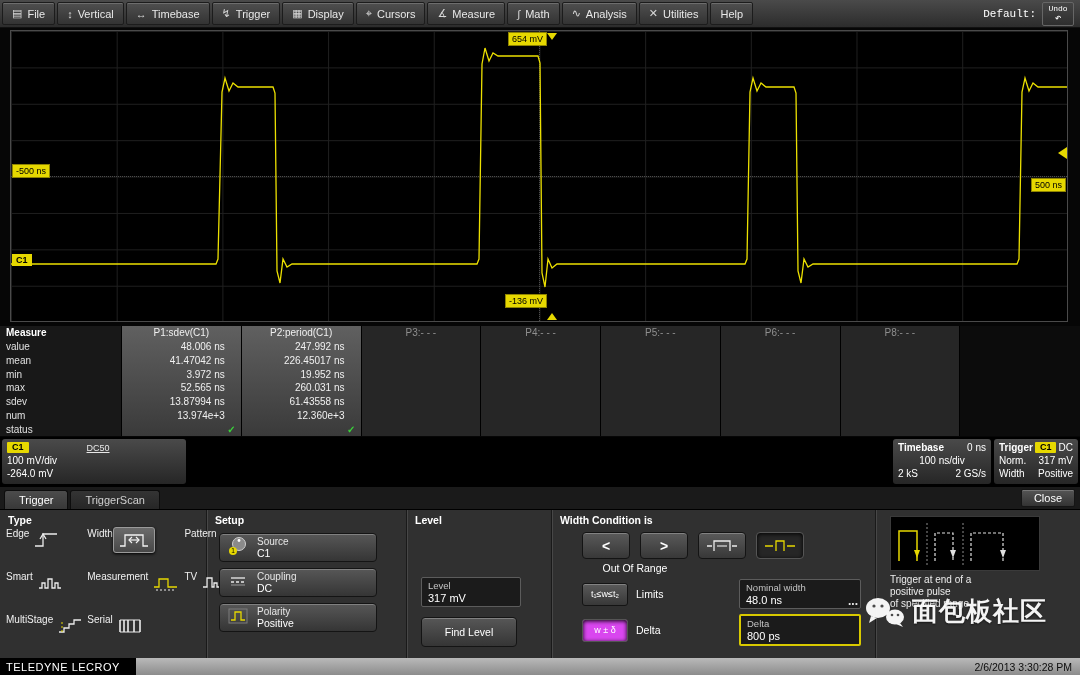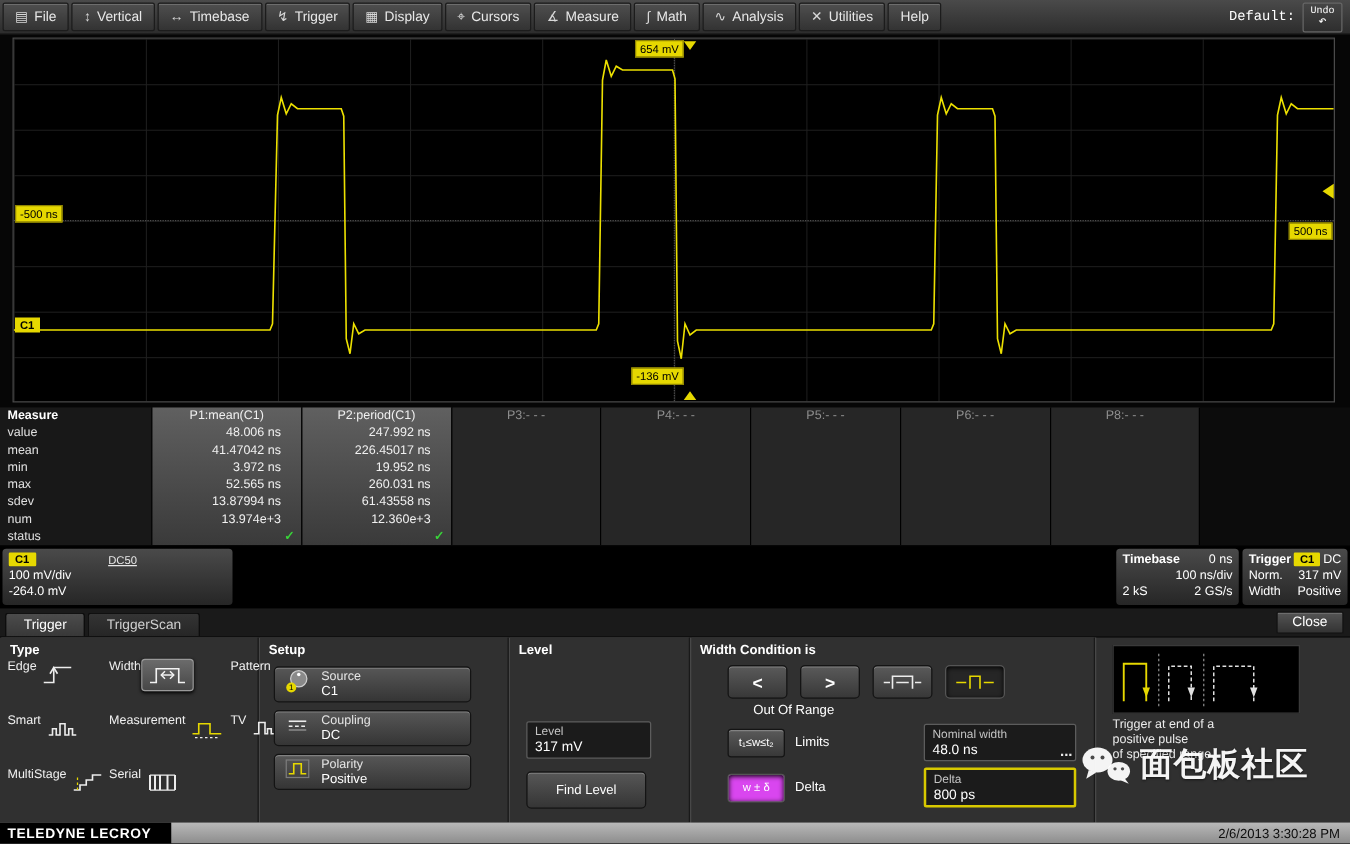--- a/index.html
+++ b/index.html
@@ -65,21 +65,21 @@
     border-radius:3px; color:#fff; font-size:10px; padding:2px 5px; }
   .chan-row { display:flex; align-items:center; height:13px; }
   .chip { background:#e6d800; color:#000; font-weight:bold; font-size:9px; line-height:11px;
     padding:0 5px; border-radius:1px; }
   .c1-box { left:2px; width:184px; }
   .c1-box .coup { margin-left:58px; font-size:9px; color:#e8e8e8;text-decoration:underline; }
   .tb-box { left:893px; width:98px; }
   .trg-box { left:994px; width:84px; }
   .bold { font-weight:bold; }
   .sp { justify-content:space-between; }
-  .rt { justify-content:flex-end; }
+  .rt { justify-content:center; }
 
   
   .dialog { position:absolute; top:487px; left:0; width:1080px; height:171px; background:#303030; }
   .tabbar { position:relative; height:22px; background:#1a1a1a; display:flex; align-items:flex-end; padding:0 4px; }
   .tab { font-size:11px; color:#cfcfcf; padding:3px 14px 3px; background:linear-gradient(#343434,#262626);
     border:1px solid #0d0d0d; border-bottom:none; border-radius:3px 3px 0 0; margin-right:2px; }
   .tab.active { background:linear-gradient(#4c4c4c,#383838); color:#fff; }
   .close-btn { position:absolute; right:5px; top:2px; font-size:11px; color:#fff; padding:2px 12px;
     background:linear-gradient(#555,#333); border:1px solid #151515; border-radius:2px;
     box-shadow:inset 0 1px 0 rgba(255,255,255,.2); }
@@ -128,21 +128,21 @@
   .wc-lbl { font-size:10.5px; color:#fff; width:42px; }
   .wc-field { width:122px; margin-left:auto; }
   .delta-field { border:2px solid #d8c900; }
 
   .diag-box { width:150px; height:55px; background:#000; border:1px solid #3a3a3a; margin:6px 0 3px 14px; }
   .diag-text { font-size:10px; color:#ececec; line-height:12px; margin-left:14px; }
 
   
   .statusbar { position:absolute; top:658px; left:0; width:1080px; height:17px; display:flex; align-items:center;
     background:linear-gradient(#b9b9b9,#8c8c8c); }
-  .brand { height:100%; background:#000; color:#fff; font-weight:bold; font-size:11px;
+  .brand { height:100%; background:#000; color:#fff; font-weight:normal; font-size:11px;
     display:flex; align-items:center; padding:0 16px 0 6px; letter-spacing:.5px; white-space:nowrap; }
   .datetime { margin-left:auto; font-size:10.5px; color:#0d0d0d; padding-right:8px; }
 
   
   .watermark { position:absolute; left:848px; top:594px; z-index:20; display:flex; align-items:center; gap:7px;
     pointer-events:none; }
   .wm-dots { color:#fff; font-size:12px; font-weight:bold; align-self:flex-start; opacity:.9; }
   .wm-text { color:#fff; font-size:26px; font-weight:bold; letter-spacing:1px; opacity:.95;
     text-shadow:0 1px 2px rgba(0,0,0,.6); font-family:"DejaVu Sans","Liberation Sans",sans-serif; }
 </style>
@@ -225,21 +225,21 @@
       <div class="mcell mhead">Measure</div>
       <div class="mcell">value</div>
       <div class="mcell">mean</div>
       <div class="mcell">min</div>
       <div class="mcell">max</div>
       <div class="mcell">sdev</div>
       <div class="mcell">num</div>
       <div class="mcell">status</div>
     </div>
     <div class="mcol mcol-active">
-      <div class="mcell mhead">P1:mean(C1)</div>
+      <div class="mcell mhead">P1:sdev(C1)</div>
       <div class="mcell">48.006 ns</div>
       <div class="mcell">41.47042 ns</div>
       <div class="mcell">3.972 ns</div>
       <div class="mcell">52.565 ns</div>
       <div class="mcell">13.87994 ns</div>
       <div class="mcell">13.974e+3</div>
       <div class="mcell mstatus">✓</div>
     </div>
     <div class="mcol mcol-active">
       <div class="mcell mhead">P2:period(C1)</div>

